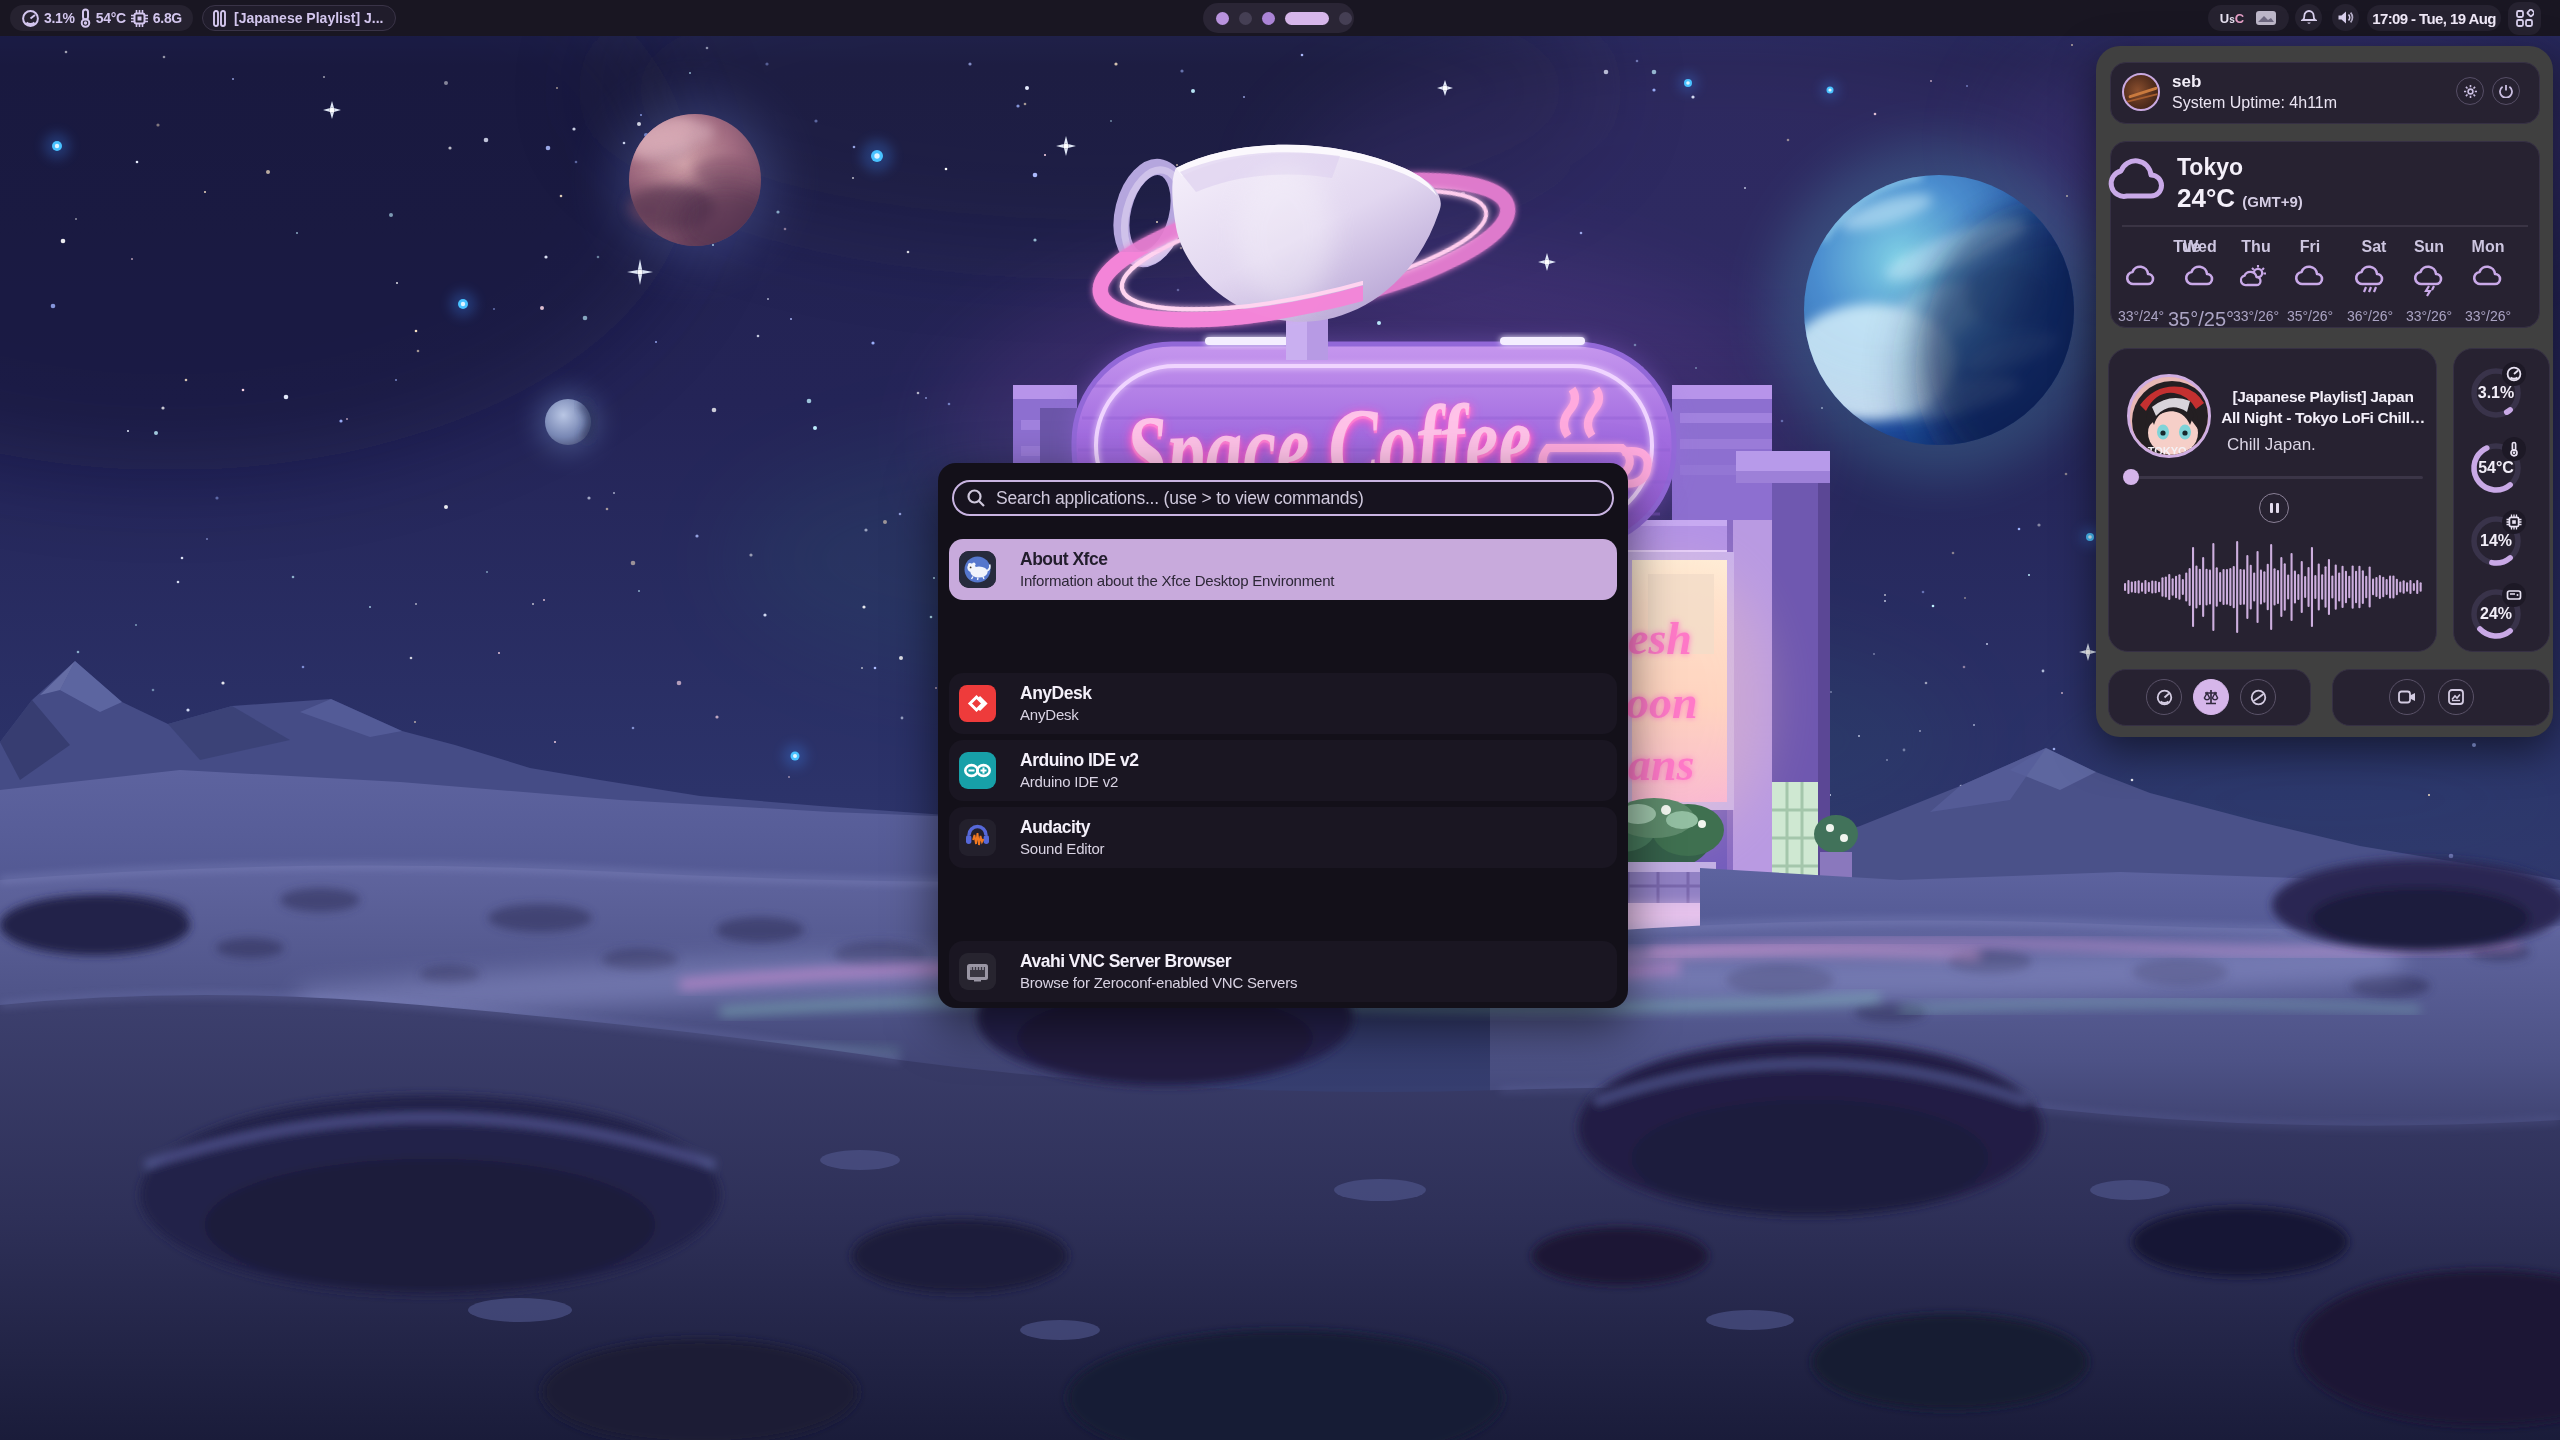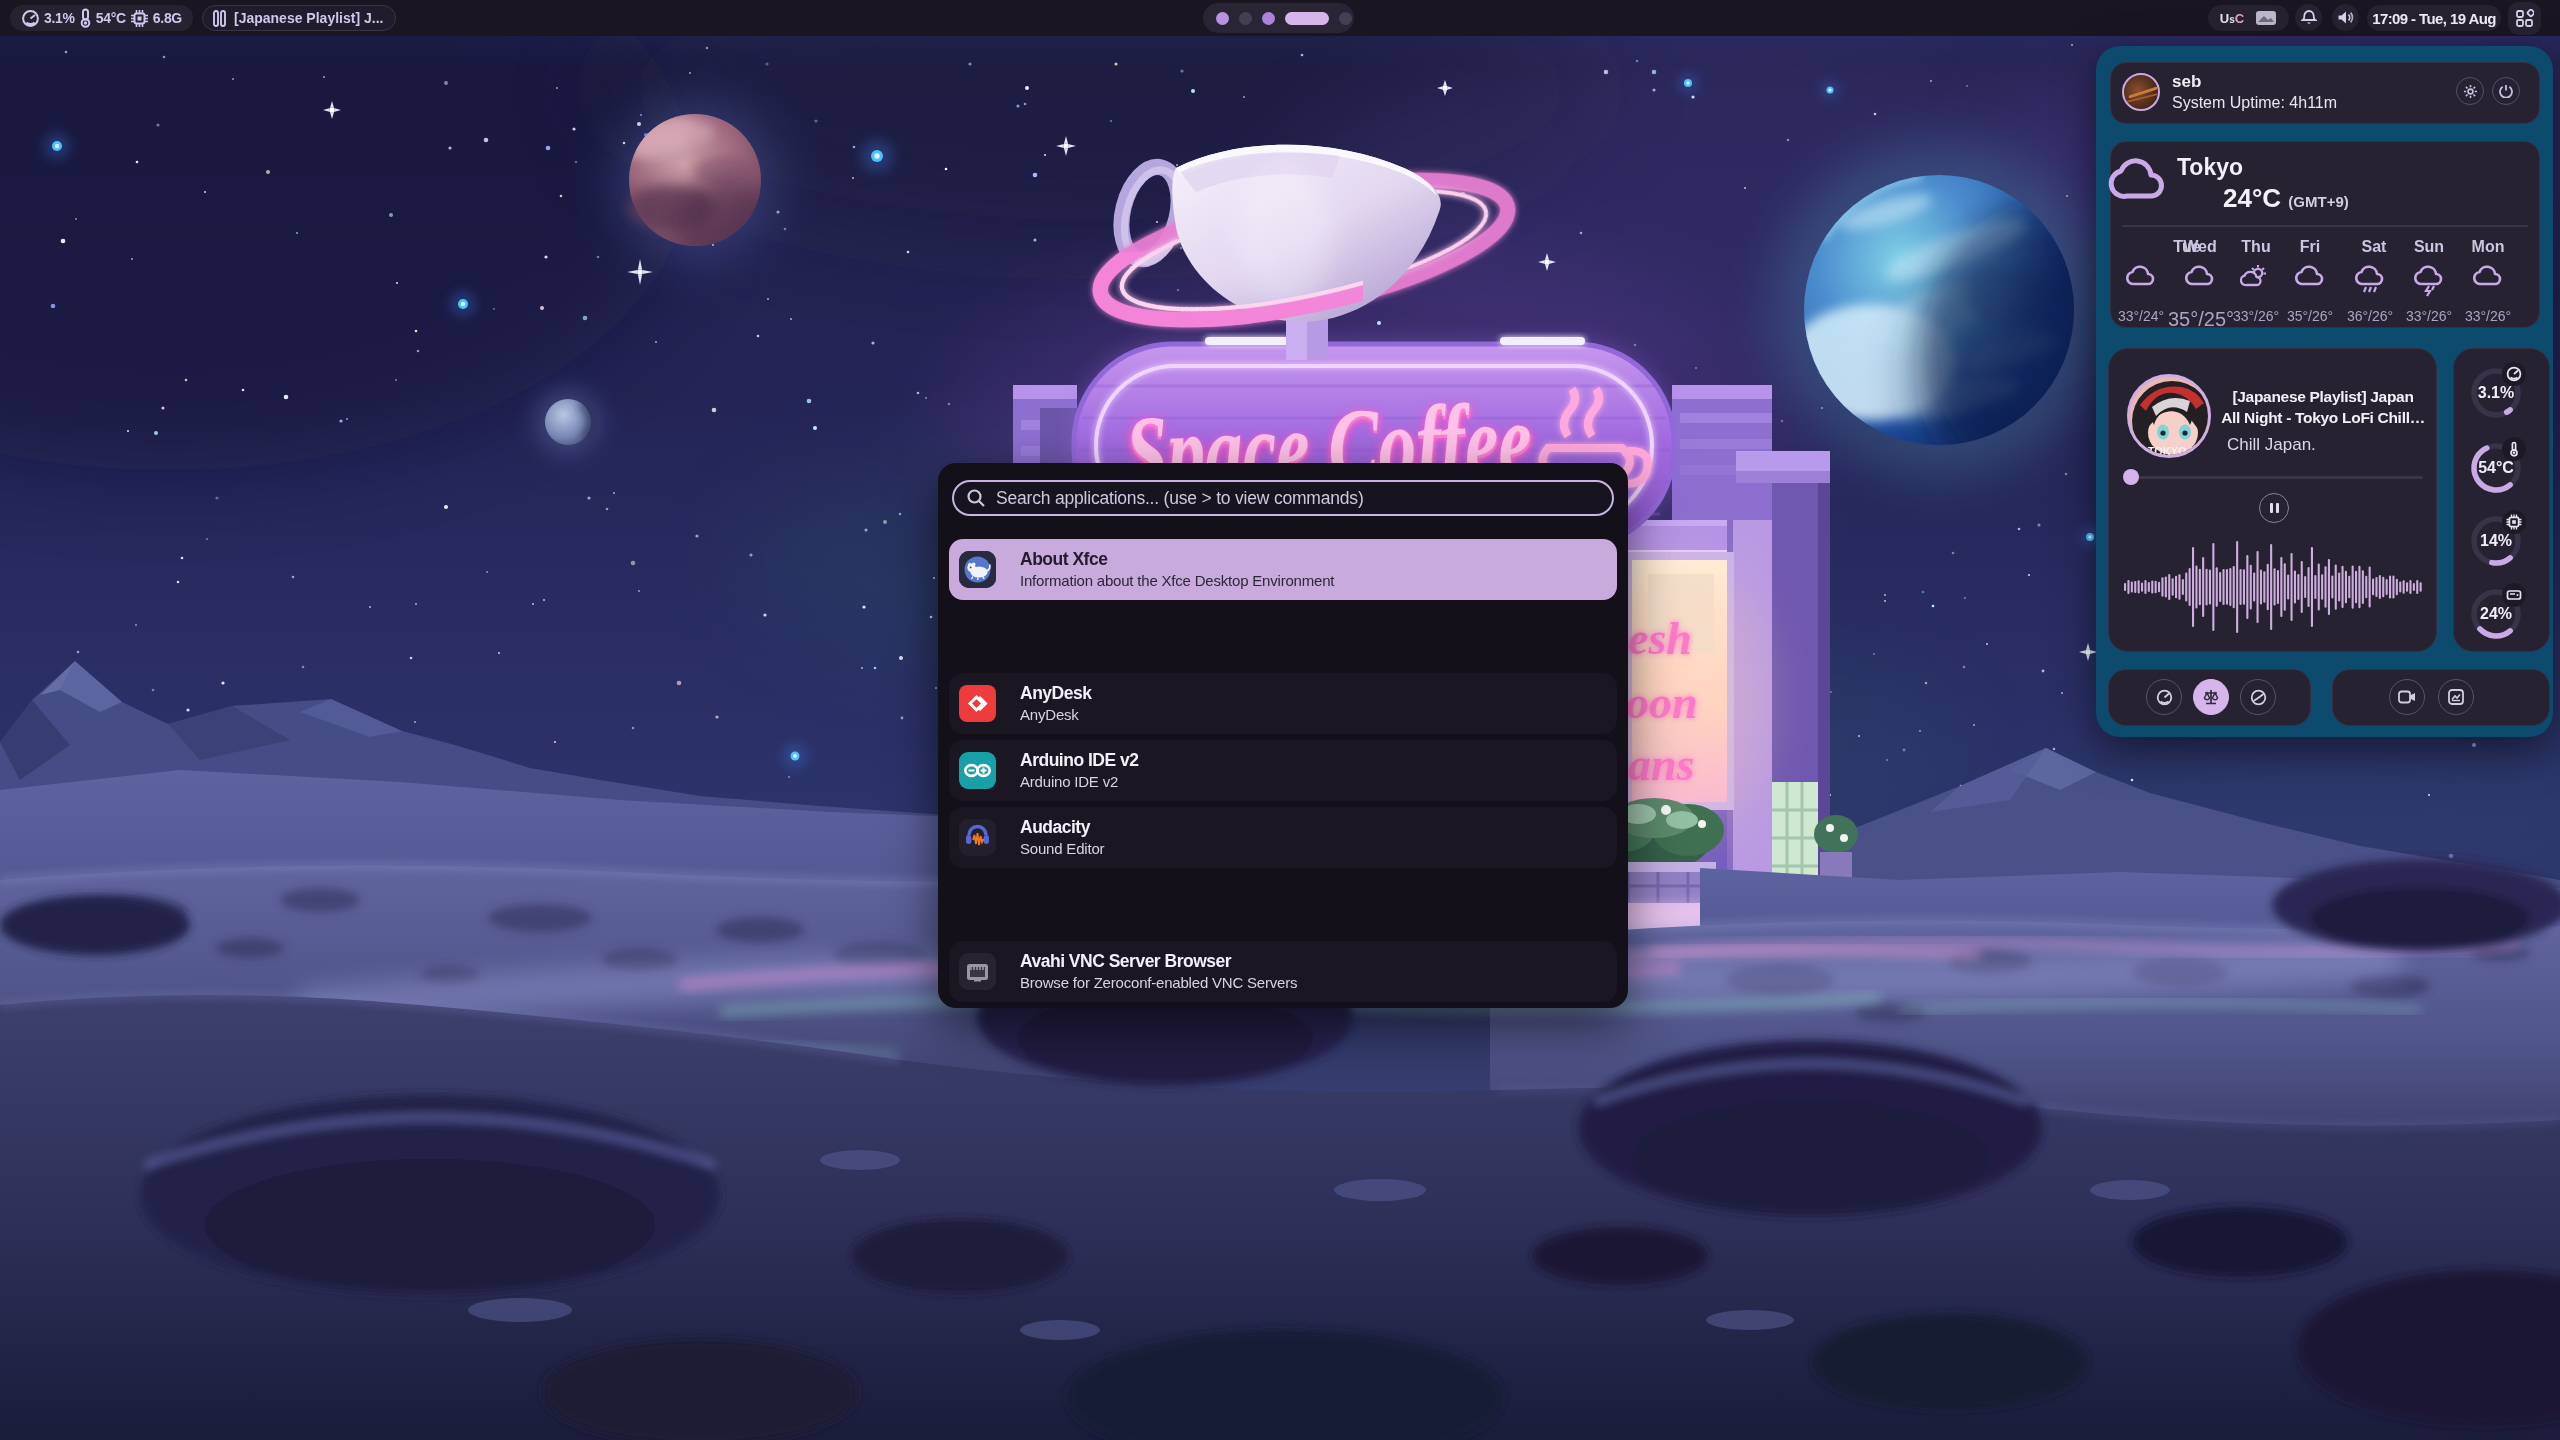--- a/index.html
+++ b/index.html
@@ -13,21 +13,21 @@
   border-radius:18px; z-index:6; box-shadow:0 18px 50px rgba(0,0,0,.55); }
 #searchbox { position:absolute; left:14px; top:17px; width:662px; height:36px; border:2px solid #c9b4e2;
   border-radius:18px; background:#17131f; display:flex; align-items:center; color:#cfc8dc; font-size:17.5px; letter-spacing:-0.2px; white-space:nowrap; }
 .row { position:absolute; left:11px; width:668px; height:61px; border-radius:14px; background:#1a1622; }
 .row .ic { position:absolute; left:10px; top:12px; width:37px; height:37px; border-radius:10px; background:#23202c; }
 .row .tt { position:absolute; left:71px; top:10px; font-size:17.5px; font-weight:bold; color:#f4f0fa; white-space:nowrap; letter-spacing:-0.5px; }
 .row .st { position:absolute; left:71px; top:33px; font-size:15px; color:#d9d3e3; white-space:nowrap; letter-spacing:-0.2px; }
 .rowsel { background:#c8aadc; }
 .rowsel .tt { color:#221d2c; }
 .rowsel .st { color:#2d2737; }
-#sidebar { position:absolute; left:2096px; top:46px; width:457px; height:691px; background:#0c4a6e;
+#sidebar { position:absolute; left:2096px; top:46px; width:457px; height:691px; background:#404040;
   border-radius:24px; z-index:6; box-shadow:0 14px 40px rgba(0,0,0,.5); }
 .card { position:absolute; background:#272231; border:1px solid #363044; border-radius:16px; }
 .gaugelbl { position:absolute; width:90px; text-align:center; color:#f2eef8; font-size:16px; font-weight:bold; }
 .cbtn { position:absolute; width:36px; height:36px; border-radius:50%; border:1.5px solid #5a5268;
   display:flex; align-items:center; justify-content:center; }
 </style></head>
 <body>
 <div id="stage">
 
 <svg id="wp" width="2560" height="1440" viewBox="0 0 2560 1440">
@@ -974,21 +974,21 @@
         <g transform="translate(318,218)">
           <path d="M8,20 h14 a5,5 0 0 0 0,-10 a8,8 0 0 0 -15.5,-2 a5.5,5.5 0 0 0 1.5,12 Z" fill="none" stroke="#c9a9e8" stroke-width="2.6" stroke-linejoin="round"></path>
           <path d="M15,22 l-3,5 h4 l-3,5 M20,22 l-2,4" stroke="#c9a9e8" stroke-width="2.2" fill="none"></path>
         </g>
         <g transform="translate(377,218)">
           <path d="M8,20 h14 a5,5 0 0 0 0,-10 a8,8 0 0 0 -15.5,-2 a5.5,5.5 0 0 0 1.5,12 Z" fill="none" stroke="#c9a9e8" stroke-width="2.6" stroke-linejoin="round"></path>
         </g>
    <line x1="26" y1="180" x2="432" y2="180" stroke="#3a3444" stroke-width="2"></line>
  </svg>
  <div style="position:absolute; left:81px; top:108px; font-size:23px; font-weight:bold; color:#f4f0fa;">Tokyo</div>
- <div style="position:absolute; left:81px; top:137px; font-size:26px; font-weight:bold; color:#f4f0fa;margin-left:46px;">24°C <span style="font-size:15px; font-weight:bold; color:#d5cde4;">(GMT+9)</span></div>
+ <div style="position:absolute; left:81px; top:137px; font-size:26px; font-weight:bold; color:#f4f0fa;">24°C <span style="font-size:15px; font-weight:bold; color:#d5cde4;">(GMT+9)</span></div>
  <div style="position:absolute; left:16px; top:192px; width:58px; text-align:center; color:#cdc6e0; font-size:16px; font-weight:bold;margin-left:46px;">Tue</div>
       <div style="position:absolute; left:13px; top:262px; width:64px; text-align:center; color:#aba4c4; font-size:14px;">33°/24°</div>
       <div style="position:absolute; left:75px; top:192px; width:58px; text-align:center; color:#cdc6e0; font-size:16px; font-weight:bold;">Wed</div>
       <div style="position:absolute; left:72px; top:262px; width:64px; text-align:center; color:#aba4c4; font-size:20px;">35°/25°</div>
       <div style="position:absolute; left:131px; top:192px; width:58px; text-align:center; color:#cdc6e0; font-size:16px; font-weight:bold;">Thu</div>
       <div style="position:absolute; left:128px; top:262px; width:64px; text-align:center; color:#aba4c4; font-size:14px;">33°/26°</div>
       <div style="position:absolute; left:185px; top:192px; width:58px; text-align:center; color:#cdc6e0; font-size:16px; font-weight:bold;">Fri</div>
       <div style="position:absolute; left:182px; top:262px; width:64px; text-align:center; color:#aba4c4; font-size:14px;">35°/26°</div>
       <div style="position:absolute; left:249px; top:192px; width:58px; text-align:center; color:#cdc6e0; font-size:16px; font-weight:bold;">Sat</div>
       <div style="position:absolute; left:242px; top:262px; width:64px; text-align:center; color:#aba4c4; font-size:14px;">36°/26°</div>

